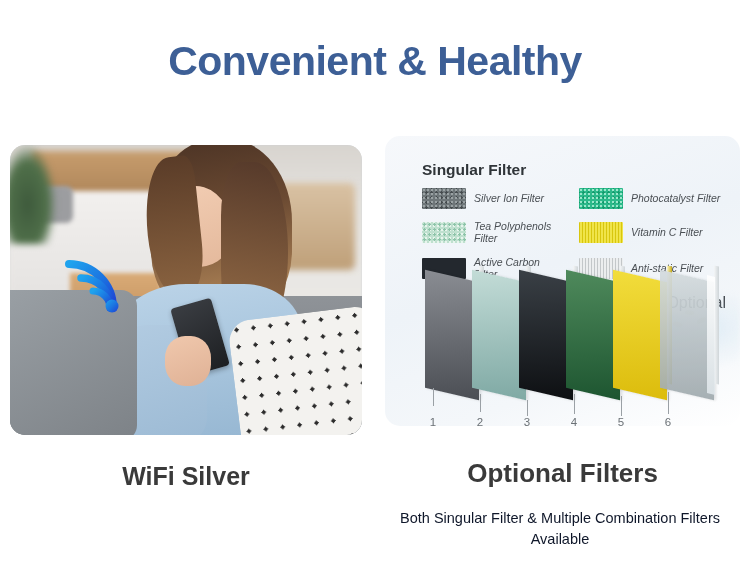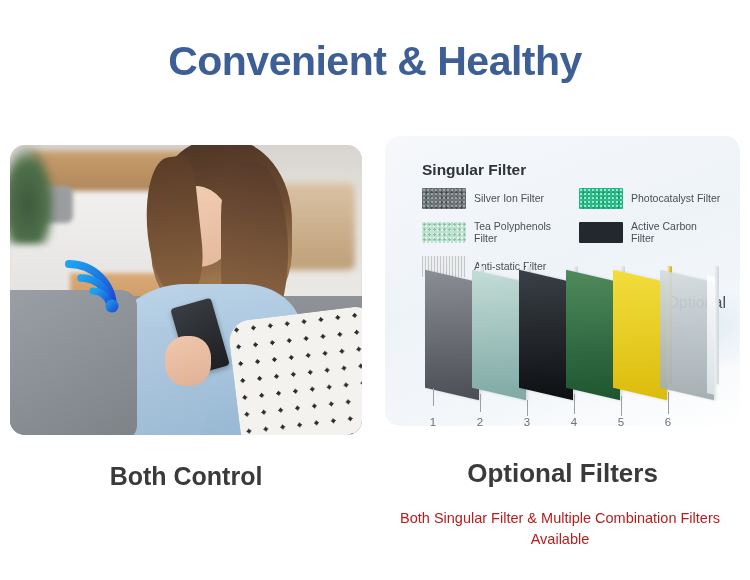--- a/index.html
+++ b/index.html
@@ -82,21 +82,21 @@
     position:absolute; right:14px; top:158px; font-size:16px; color:#3c4146;
   }
 
   
   .legend-title{
     position:absolute; left:37px; top:25px; font-size:15.5px;
     font-weight:bold; color:#2f3438;
   }
   .legend{position:absolute; left:37px; top:52px; width:300px;
     display:grid; grid-template-columns:1fr 1fr; column-gap:14px; row-gap:11px;}
-  .legend-item{display:flex; align-items:center; gap:8px;}
+  .legend-item{display:flex; align-items:center; gap:8px;font-style:italic;}
   .swatch{width:44px; height:21px; flex:none; border-radius:1px;}
   .legend-label{font-size:10.5px; color:#4a4f54; line-height:1.18;}
 
   .sw-silver{background:#6e7679;
     background-image:radial-gradient(#9aa2a4 35%,transparent 36%),radial-gradient(#454b4e 32%,transparent 33%);
     background-size:4px 4px,5px 5px; background-position:0 0,2px 2px;}
   .sw-tea{background:#bfe0cf;
     background-image:radial-gradient(#8cc3a8 38%,transparent 39%),radial-gradient(#e7f5ed 30%,transparent 31%);
     background-size:5px 5px,4px 4px; background-position:0 0,2px 2px;}
   .sw-carbon{background:#23282e;}
@@ -131,21 +131,21 @@
   .caption-left{
     position:absolute; left:10px; top:462px; width:352px; text-align:center;
     font-size:25px; font-weight:bold; color:#3a3a3a;
   }
   .caption-right{
     position:absolute; left:385px; top:458px; width:355px; text-align:center;
     font-size:26px; font-weight:bold; color:#3a3a3a;
   }
   .subcaption{
     position:absolute; left:370px; top:508px; width:380px; text-align:center;
-    font-size:14.5px; color:#b91c1c; line-height:1.45;
+    font-size:14.5px; color:#0f172a; line-height:1.45;
   }
 </style>
 </head>
 <body>
 
 <div class="page-title">Convenient &amp; Healthy</div>
 
 <div class="photo-card">
   <div class="scene">
     <div class="wall"></div>
@@ -200,20 +200,24 @@
     </div>
     <div class="legend-item">
       <span class="swatch sw-photo"></span>
       <span class="legend-label">Photocatalyst Filter</span>
     </div>
     <div class="legend-item">
       <span class="swatch sw-tea"></span>
       <span class="legend-label">Tea Polyphenols Filter</span>
     </div>
     <div class="legend-item">
+      <span class="swatch sw-vitc"></span>
+      <span class="legend-label">Vitamin C Filter</span>
+    </div>
+    <div class="legend-item">
       <span class="swatch sw-carbon"></span>
       <span class="legend-label">Active Carbon Filter</span>
     </div>
     <div class="legend-item">
       <span class="swatch sw-anti"></span>
       <span class="legend-label">Anti-static Filter</span>
     </div>
   </div>
 
   <div class="stack">
@@ -252,15 +256,15 @@
 
     <div class="num" style="left:40px;  top:150px;">1</div>
     <div class="num" style="left:87px;  top:150px;">2</div>
     <div class="num" style="left:134px; top:150px;">3</div>
     <div class="num" style="left:181px; top:150px;">4</div>
     <div class="num" style="left:228px; top:150px;">5</div>
     <div class="num" style="left:275px; top:150px;">6</div>
   </div>
 </div>
 
-<div class="caption-left">Both Control</div>
+<div class="caption-left">WiFi Silver</div>
 <div class="caption-right">Optional Filters</div>
 <div class="subcaption">Both Singular Filter &amp; Multiple Combination Filters Available</div>
 
 </body></html>

